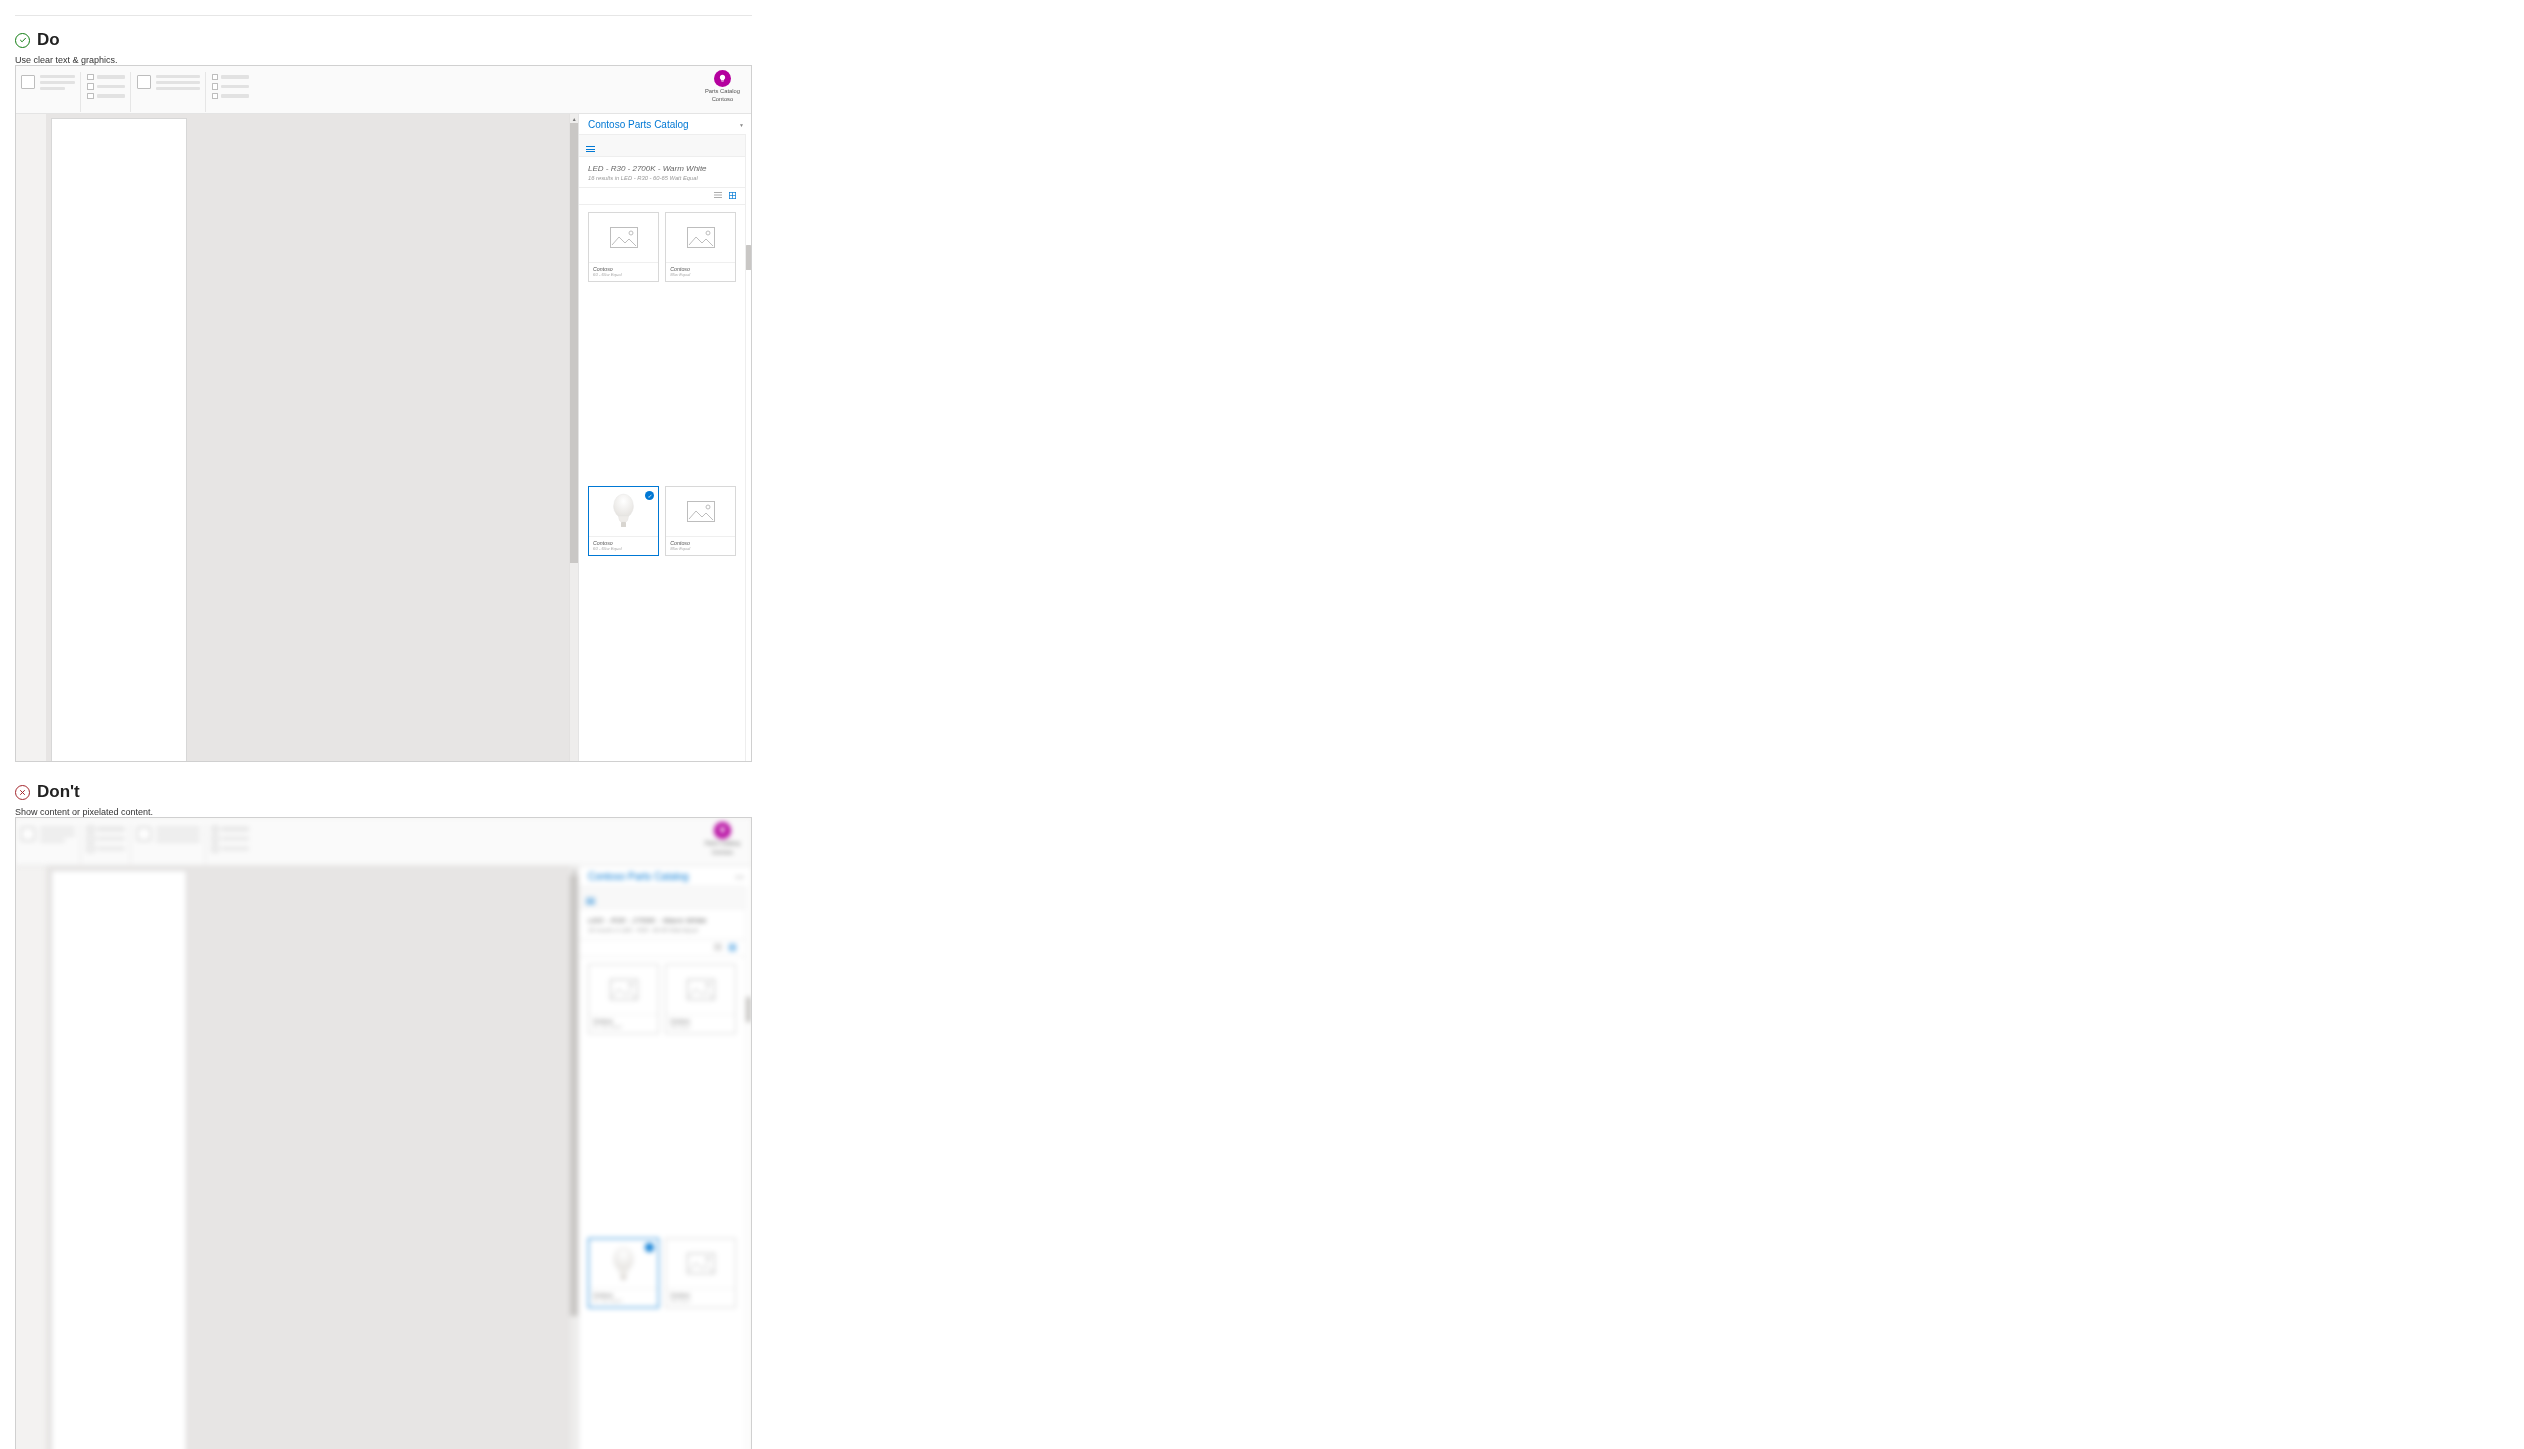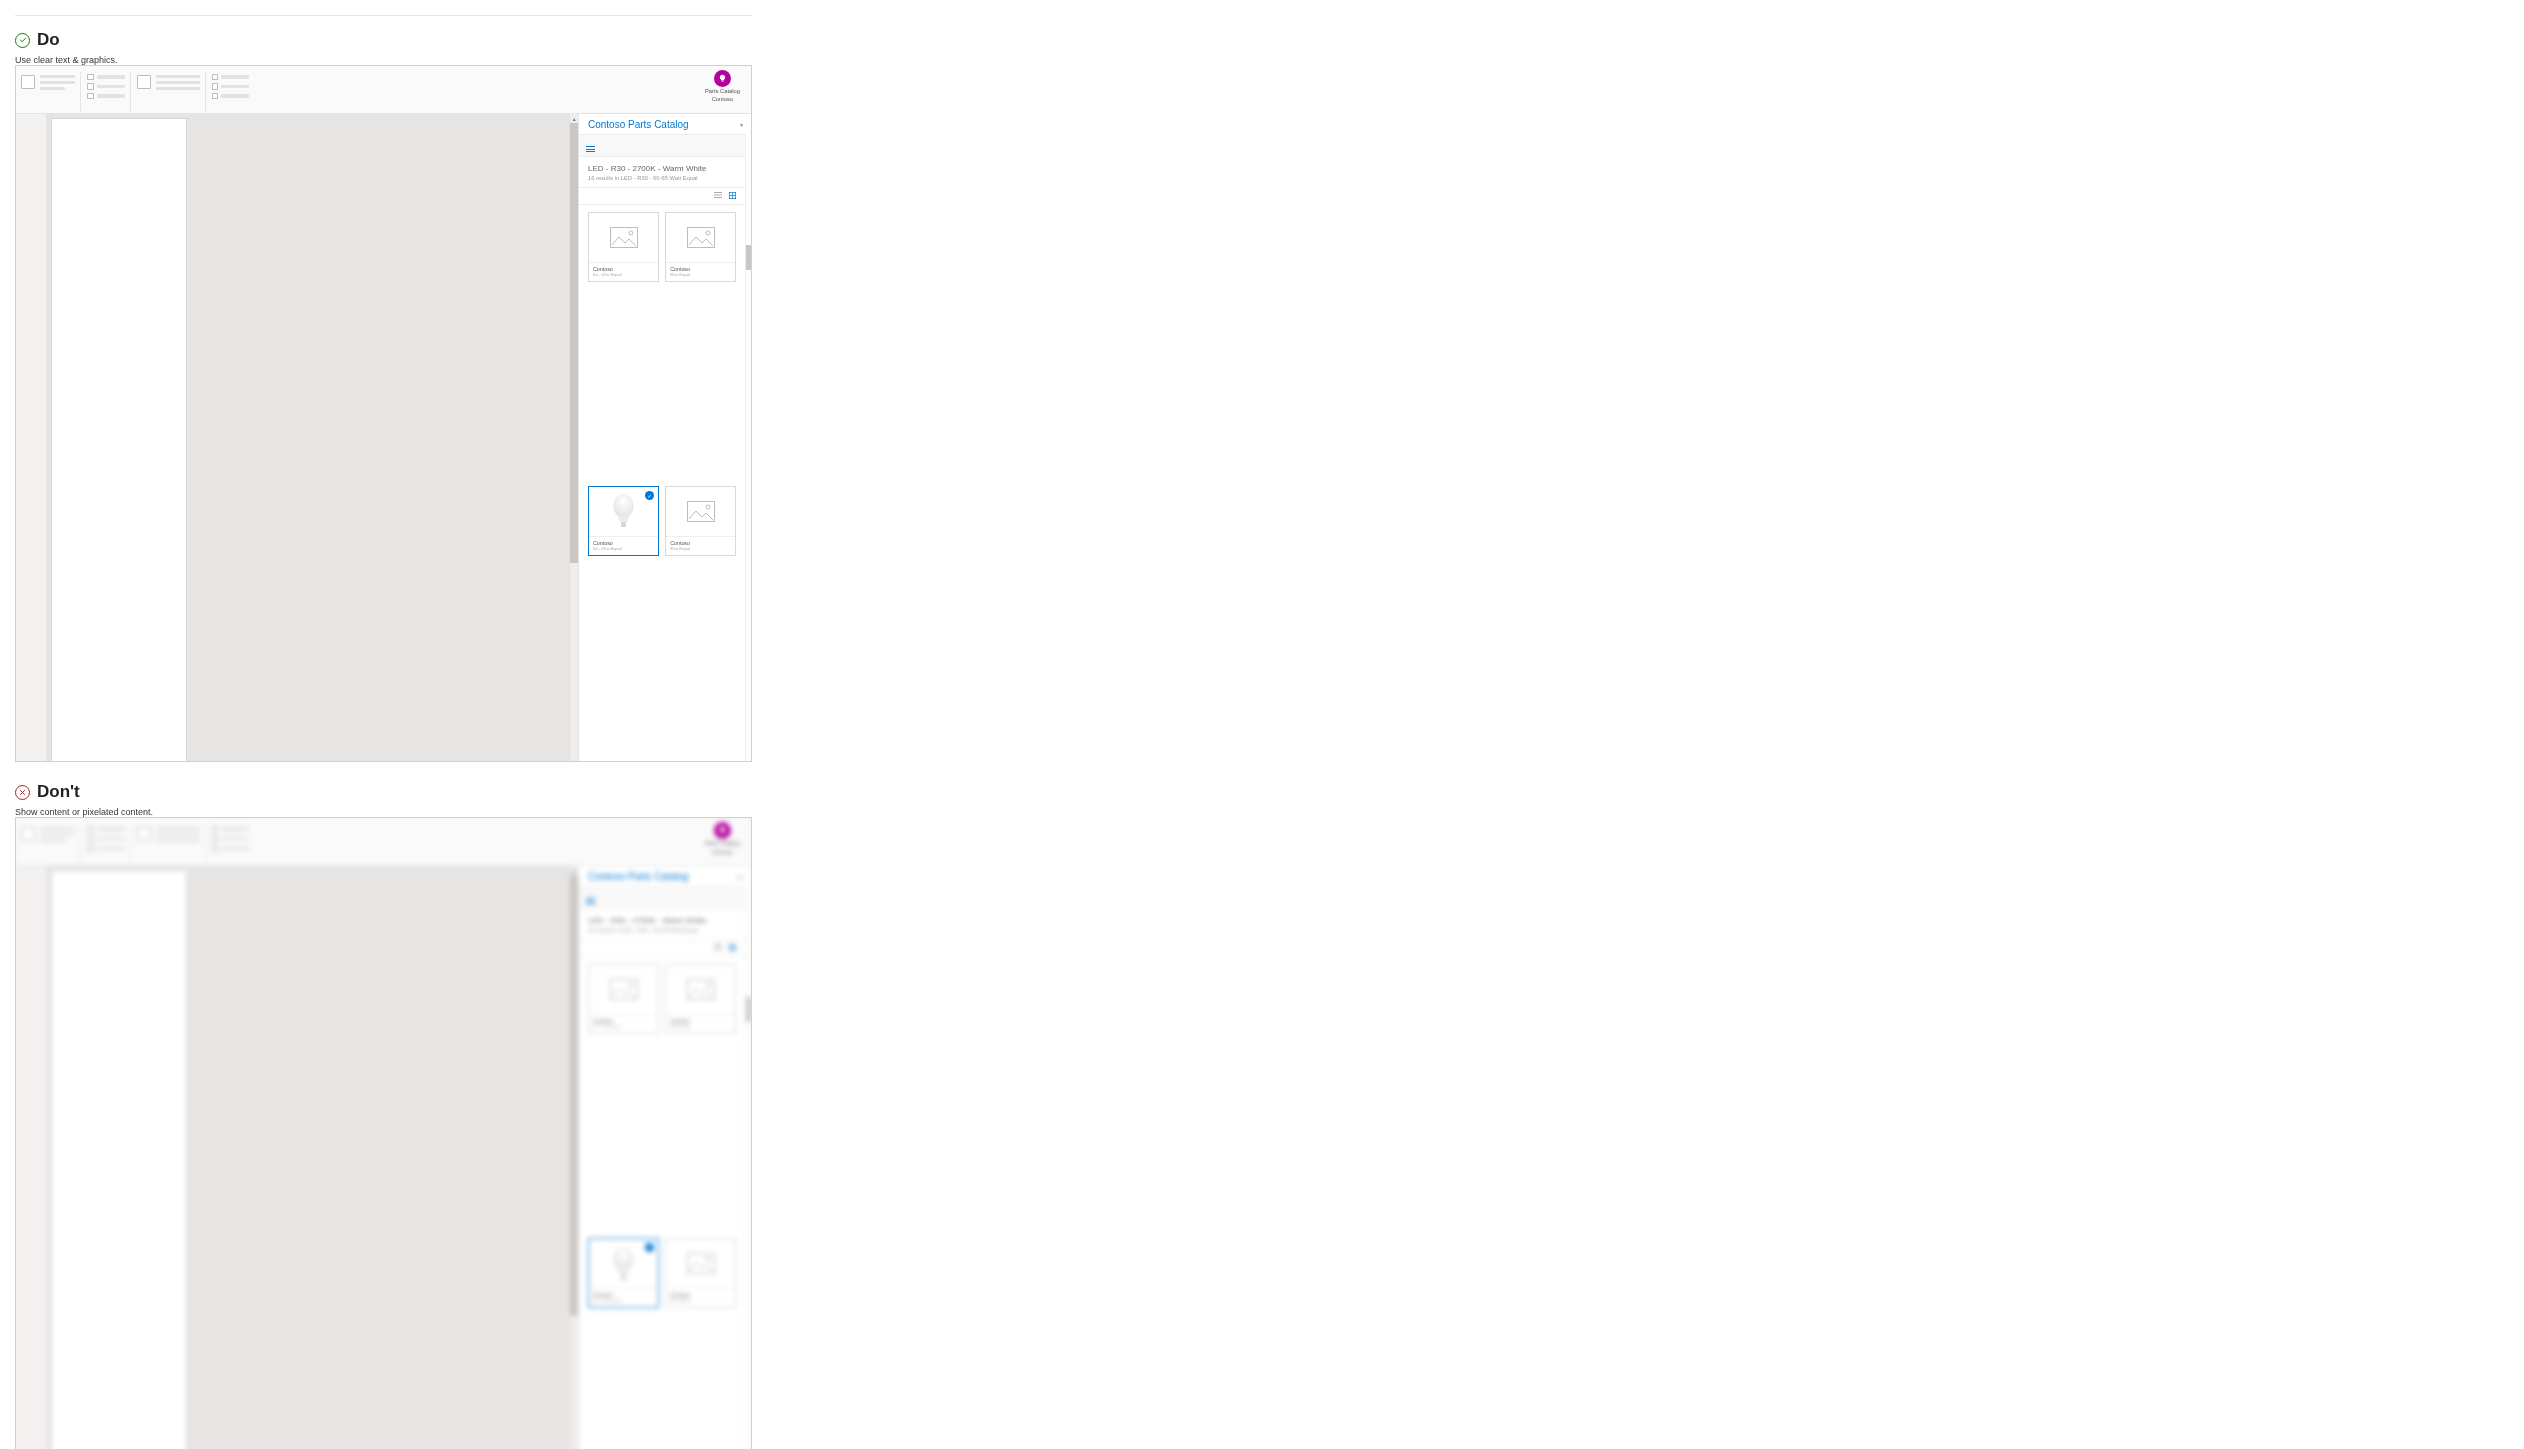--- a/index.html
+++ b/index.html
@@ -85,21 +85,21 @@
   .task-pane {
     width: 173px; background: #fff; border-left: 0.5px solid #e4e4e4;
     display: flex; flex-direction: column; overflow: hidden;
   }
   .pane-title-row {
     display: flex; align-items: center; justify-content: space-between;
     padding: 5px 7px 4px 9px;
   }
   .pane-title { color: #0078d4; font-size: 10px; font-weight: 400; }
   .pane-caret { color: #888; font-size: 5px; }
-  .pane-body { background: #f8f8f8; flex: 1; border-top: 0.5px solid #eee; display: flex; flex-direction: column; }
+  .pane-body { background: #f8f8f8; flex: 1; border-top: 0.5px solid #eee; display: flex; flex-direction: column; font-style: italic; }
   .pane-menu { padding: 5px 7px 4px; }
   .hamburger-icon { display: inline-flex; flex-direction: column; gap: 1.5px; }
   .hamburger-icon span { display: block; width: 9px; height: 1px; background: #0078d4; }
   .pane-search {
     background: #fff; border-top: 0.5px solid #eee; border-bottom: 0.5px solid #eee;
     padding: 7px 9px 6px;
   }
   .search-title { color: #666; font-size: 8px; font-weight: 400; }
   .search-sub { color: #999; font-size: 5.8px; margin-top: 2px; }
   .view-toggle {

